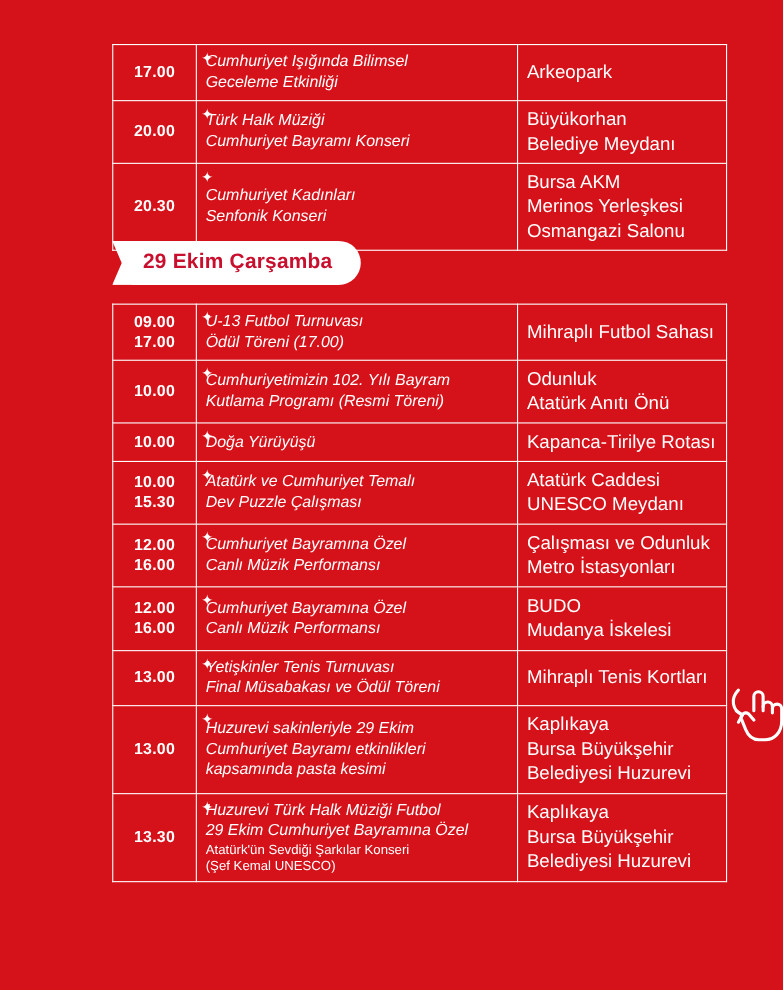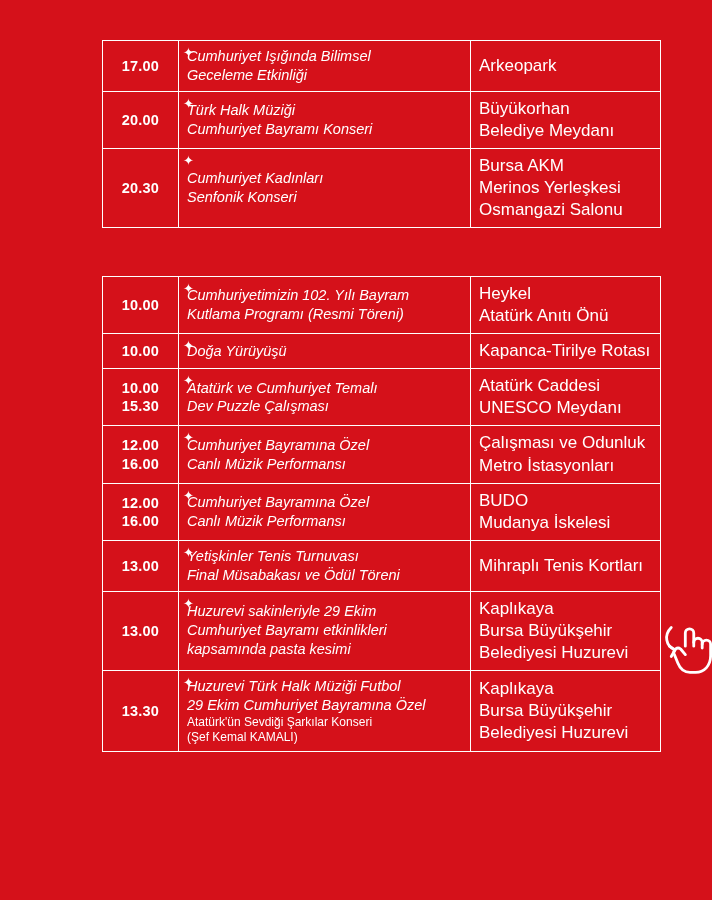--- a/index.html
+++ b/index.html
@@ -156,34 +156,50 @@
         <td class="col-place place">
           <span class="strong" style="white-space:pre-line;">Bursa AKM
 Merinos Yerleşkesi</span>
           <span class="line">Osmangazi Salonu</span>
         </td>
       </tr>
 
     </tbody>
   </table>
 
+  <div class="day-banner">
+    <div class="banner-notch"></div>
+    <div class="banner-body">29 Ekim Çarşamba</div>
+  </div>
 
   <table class="schedule" id="table-bottom">
     <tbody>
 
+      <tr>
+        <td class="col-time time">09.00
+17.00</td>
+        <td class="col-event event">
+          <span class="bullet">✦</span>
+          <span class="line">U-13 Futbol Turnuvası</span>
+          <span class="line">Ödül Töreni (17.00)</span>
+        </td>
+        <td class="col-place place">
+          <span class="line">Mihraplı Futbol Sahası</span>
+        </td>
+      </tr>
 
       <tr>
         <td class="col-time time">10.00</td>
         <td class="col-event event">
           <span class="bullet">✦</span>
           <span class="line">Cumhuriyetimizin 102. Yılı Bayram</span>
           <span class="line">Kutlama Programı (Resmi Töreni)</span>
         </td>
         <td class="col-place place">
-          <span class="strong">Heykel</span>
+          <span class="strong">Odunluk</span>
           <span class="line">Atatürk Anıtı Önü</span>
         </td>
       </tr>
 
       <tr>
         <td class="col-time time">10.00</td>
         <td class="col-event event">
           <span class="bullet">✦</span>
           <span class="line">Doğa Yürüyüşü</span>
         </td>
@@ -261,21 +277,21 @@
         </td>
       </tr>
 
       <tr>
         <td class="col-time time">13.30</td>
         <td class="col-event event">
           <span class="bullet">✦</span>
           <span class="line">Huzurevi Türk Halk Müziği Futbol</span>
           <span class="line">29 Ekim Cumhuriyet Bayramına Özel</span>
           <span class="small">Atatürk'ün Sevdiği Şarkılar Konseri</span>
-          <span class="small">(Şef Kemal KAMALI)</span>
+          <span class="small">(Şef Kemal UNESCO)</span>
         </td>
         <td class="col-place place">
           <span class="strong">Kaplıkaya</span>
           <span class="line">Bursa Büyükşehir</span>
           <span class="line">Belediyesi Huzurevi</span>
         </td>
       </tr>
 
     </tbody>
   </table>

